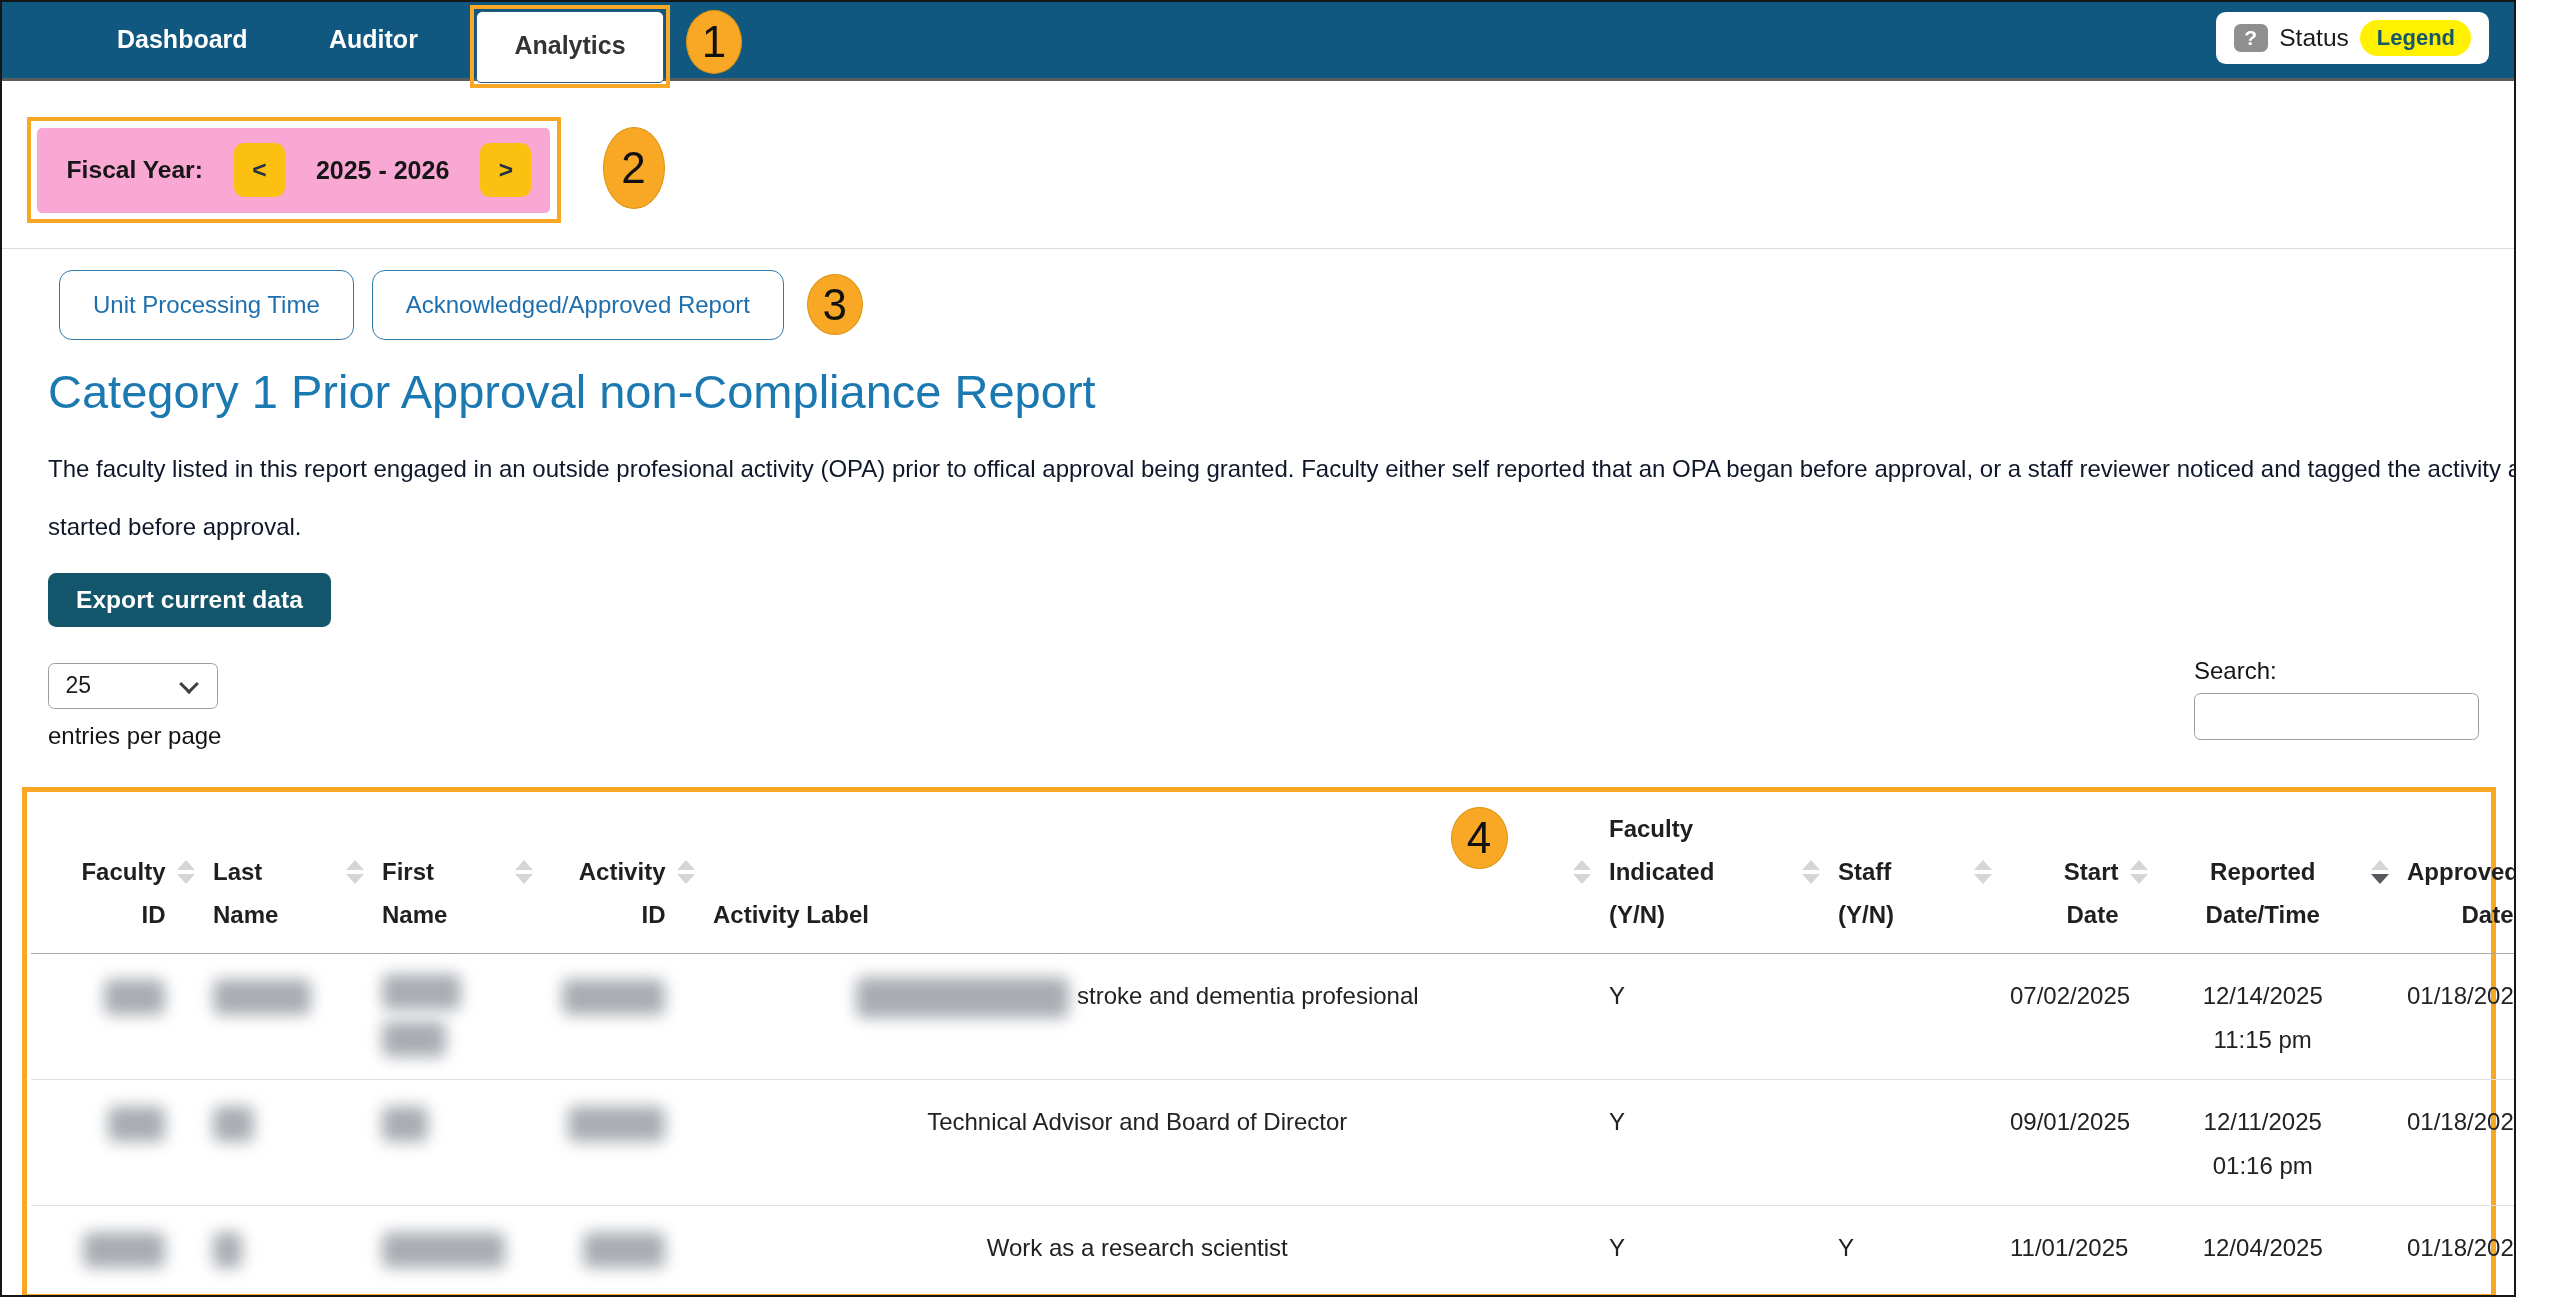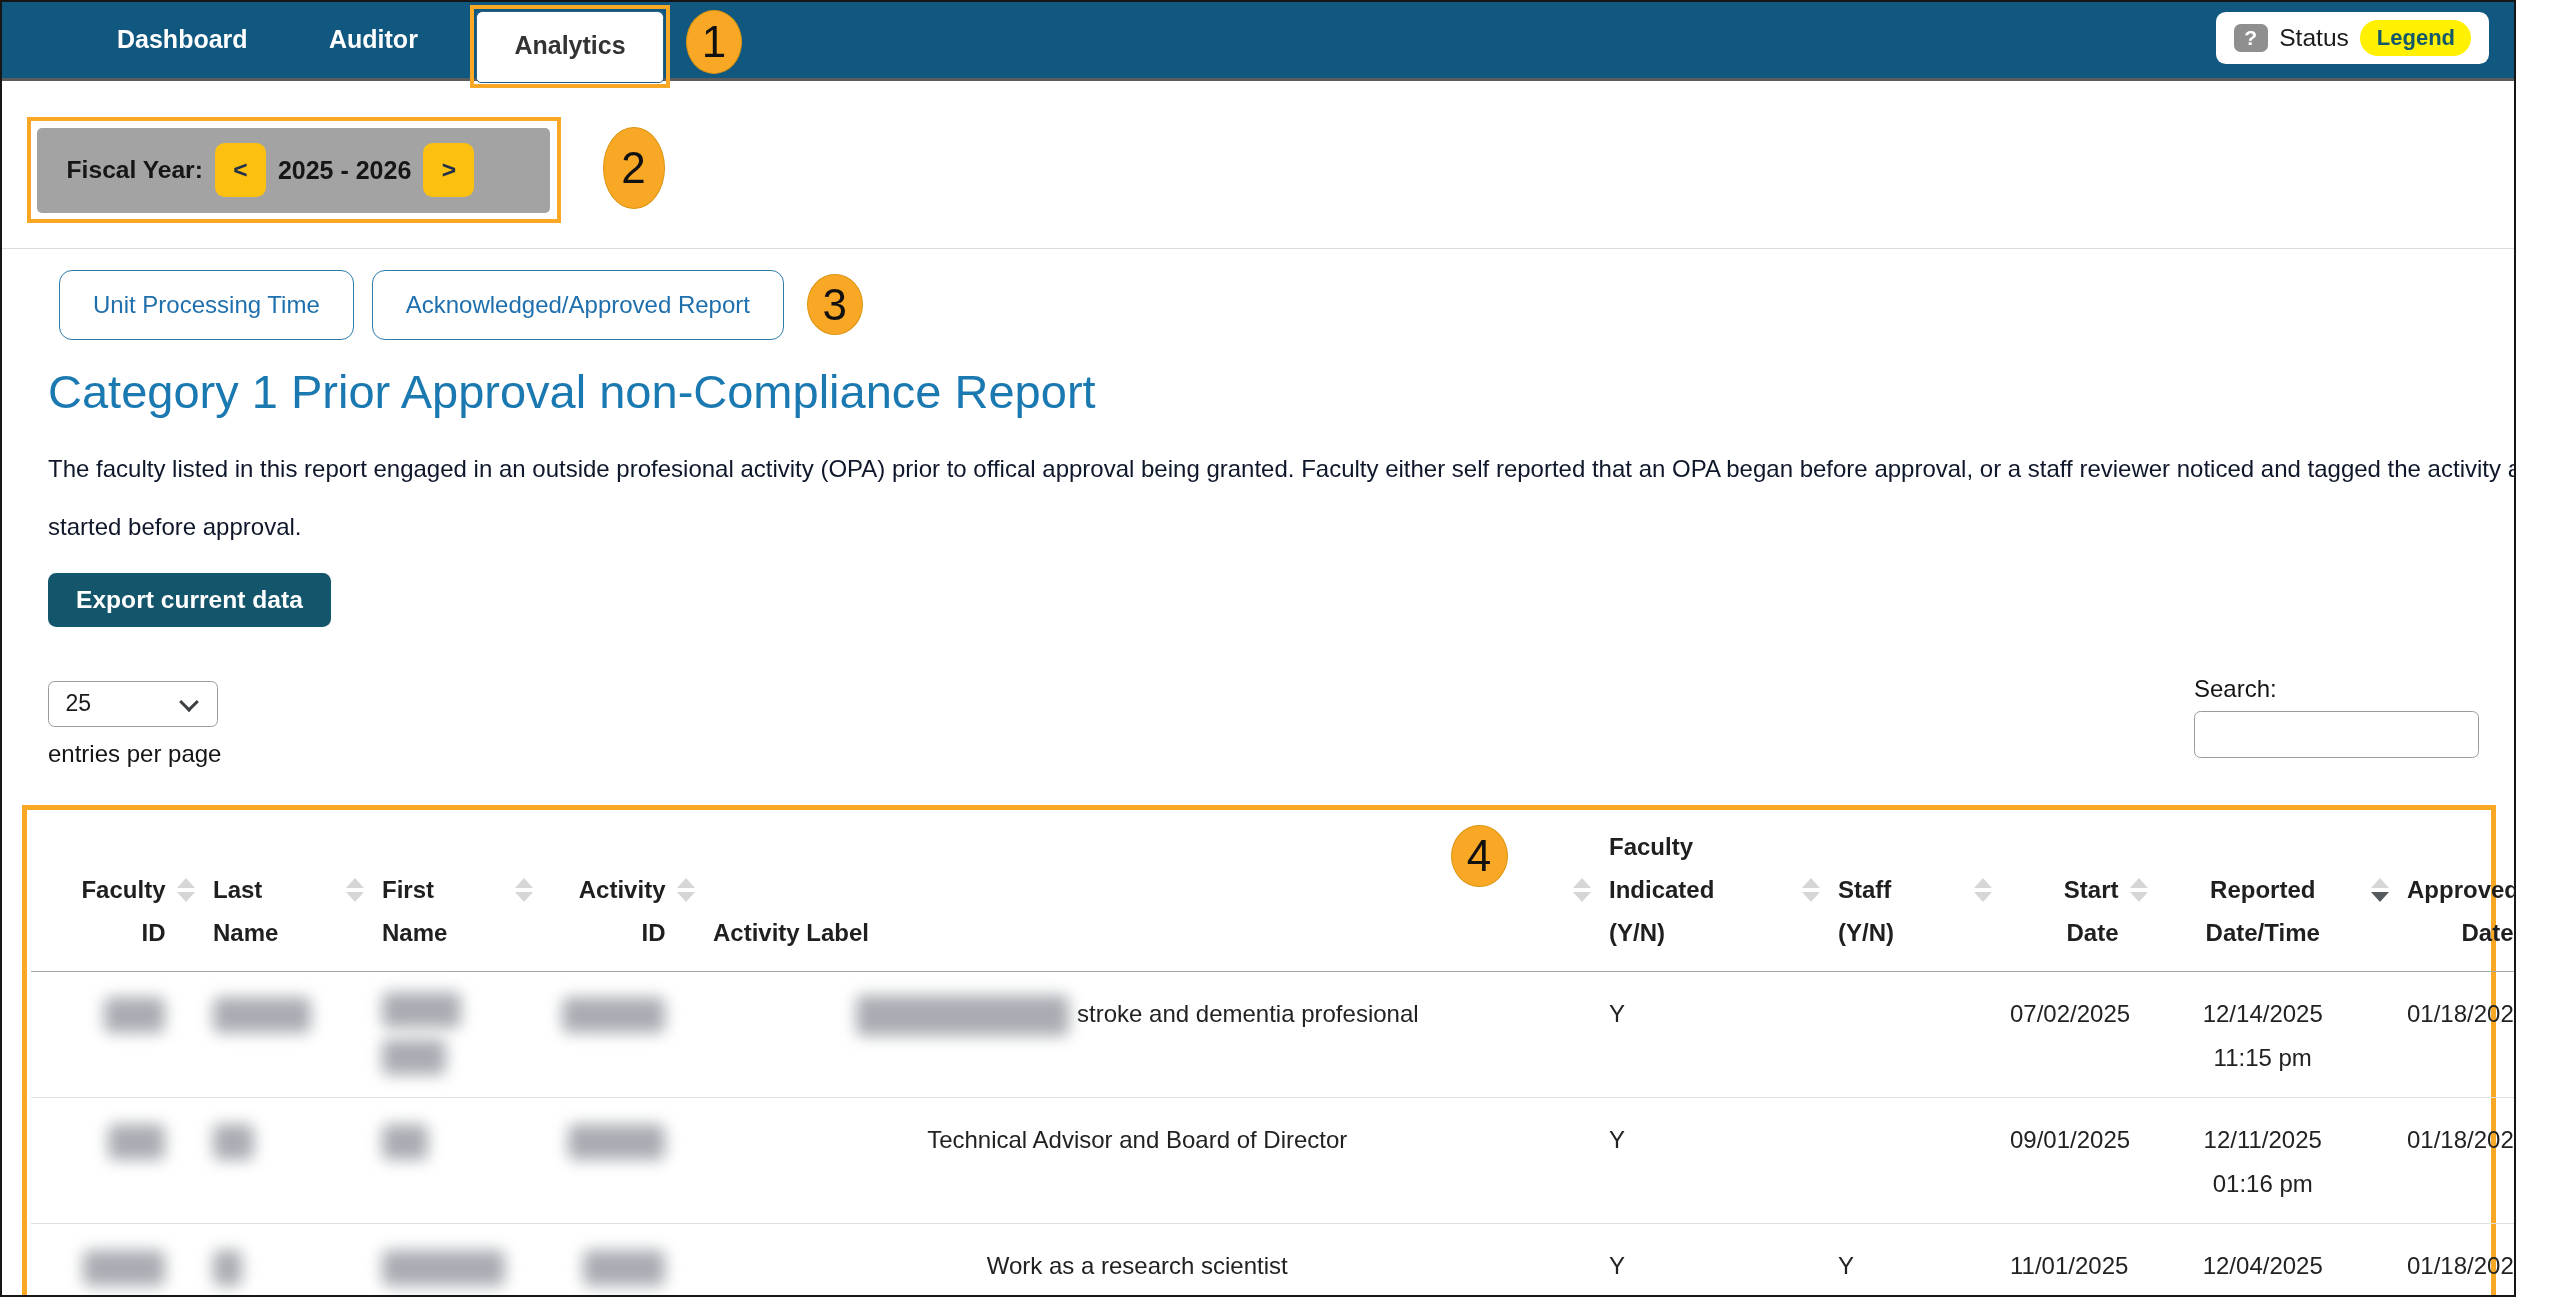--- a/index.html
+++ b/index.html
@@ -20,21 +20,21 @@
   .status-box { position:absolute; right:24.6px; top:9.8px; height:52px; background:#fff; border-radius:9.8px;
                 display:flex; align-items:center; gap:11.5px; padding:0 18px; }
   .help-icon { width:34px; height:28px; background:#8f8f8f; border-radius:6.5px; color:#fff; font-size:21px; font-weight:bold;
                display:flex; align-items:center; justify-content:center; }
   .status-label { font-size:24.6px; color:#1b1b1b; }
   .legend-pill { background:#FFF100; color:#14586B; font-size:22px; font-weight:bold; border-radius:818px; padding:4.9px 16.4px; cursor:pointer; }
 
   
   .fiscal-wrap { position:relative; margin:36px 0 0 24.6px; width:534px; }
   .fiscal-hl-box { border:4.9px solid #F9A825; background:#fff; padding:6.5px; }
-  .fiscal-panel { background:#a3a3a3; border-radius:4.9px; height:85px; display:flex; align-items:center; padding-left:29.5px; gap:12px; }
+  .fiscal-panel { background:#f9a8d4; border-radius:4.9px; height:85px; display:flex; align-items:center; padding-left:29.5px; gap:31px; }
   .fiscal-label { font-size:24.6px; font-weight:bold; color:#161616; }
   .fy-btn { width:51px; height:54px; background:#FCC010; border:none; border-radius:9.8px; font-size:24.6px; font-weight:bold;
             color:#22304a; cursor:pointer; display:flex; align-items:center; justify-content:center; }
   .fy-value { font-size:25px; font-weight:bold; color:#161616; }
   .callout-2 { left:576px; top:9.8px; width:62px; height:82px; }
 
   .divider { border:none; border-top:1.6px solid #dcdcdc; margin-top:24.6px; }
 
   
   .report-tabs { position:relative; display:flex; align-items:center; gap:18px; margin:21px 0 0 57px; }
@@ -45,21 +45,21 @@
                     padding:0 34px; cursor:pointer; font-family:"Liberation Sans",sans-serif; }
   .callout-3 { position:static; width:56px; height:61px; margin-left:4.9px; }
 
   
   .report-title { margin:24.6px 0 0 46px; color:#1B79B1; font-size:47px; font-weight:400; }
   .report-desc { margin:21px 33px 0 46px; width:2492px; font-size:24px; color:#0f172a; line-height:2.4; }
   .export-btn { margin:18px 0 0 46px; height:54px; background:#13556B; color:#fff; border:none; border-radius:8.2px;
                 font-size:24.6px; font-weight:bold; padding:0 28px; cursor:pointer; font-family:"Liberation Sans",sans-serif; }
 
   
-  .table-controls { position:relative; margin-top:54px; height:88px; }
+  .table-controls { position:relative; margin-top:36px; height:88px; }
   .page-size { position:absolute; left:46px; top:0; width:170px; height:46px; border:1.6px solid #9b9b9b; border-radius:6.5px;
                font-size:23px; color:#1b1b1b; line-height:43px; padding-left:16.4px; cursor:pointer; background:#fff; }
   .page-size .chev { position:absolute; right:21px; top:12.3px; width:14px; height:14px; border-right:3.3px solid #3c4043;
                      border-bottom:3.3px solid #3c4043; transform:rotate(45deg); }
   .entries-label { position:absolute; left:46px; top:59px; font-size:24px; color:#141414; }
   .search-group { position:absolute; right:35px; top:-6.5px; width:285px; }
   .search-label { font-size:24px; color:#141414; }
   .search-input { margin-top:8.2px; width:285px; height:47px; border:1.6px solid #9b9b9b; border-radius:6.5px; font-size:23px; padding:0 13px; }
 
   

